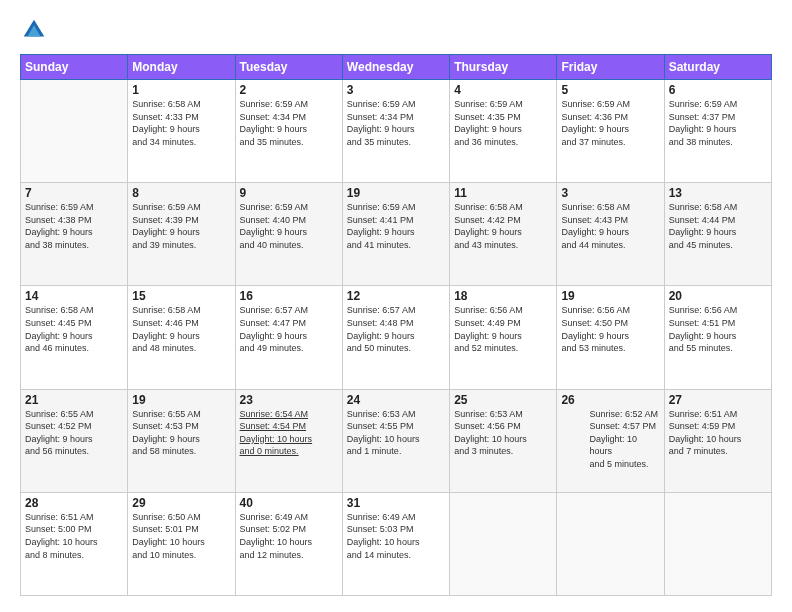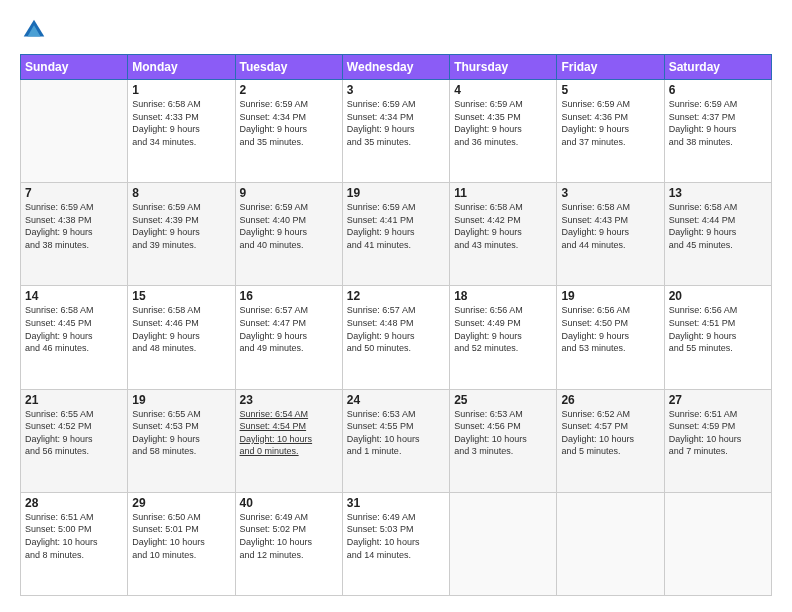--- a/index.html
+++ b/index.html
@@ -307,21 +307,21 @@
           </td>
           <td>
             <span class="day-num">25</span>
             <div class="day-info" style="white-space: pre-line;">Sunrise: 6:53 AM
 Sunset: 4:56 PM
 Daylight: 10 hours
 and 3 minutes.</div>
           </td>
           <td>
             <span class="day-num">26</span>
-            <div class="day-info" style="white-space: pre-line;">Sunrise: 6:52 AM
+            <div class="day-info" style="white-space: pre-line; margin-left: 28px;">Sunrise: 6:52 AM
 Sunset: 4:57 PM
 Daylight: 10 hours
 and 5 minutes.</div>
           </td>
           <td>
             <span class="day-num">27</span>
             <div class="day-info" style="white-space: pre-line;">Sunrise: 6:51 AM
 Sunset: 4:59 PM
 Daylight: 10 hours
 and 7 minutes.</div>

